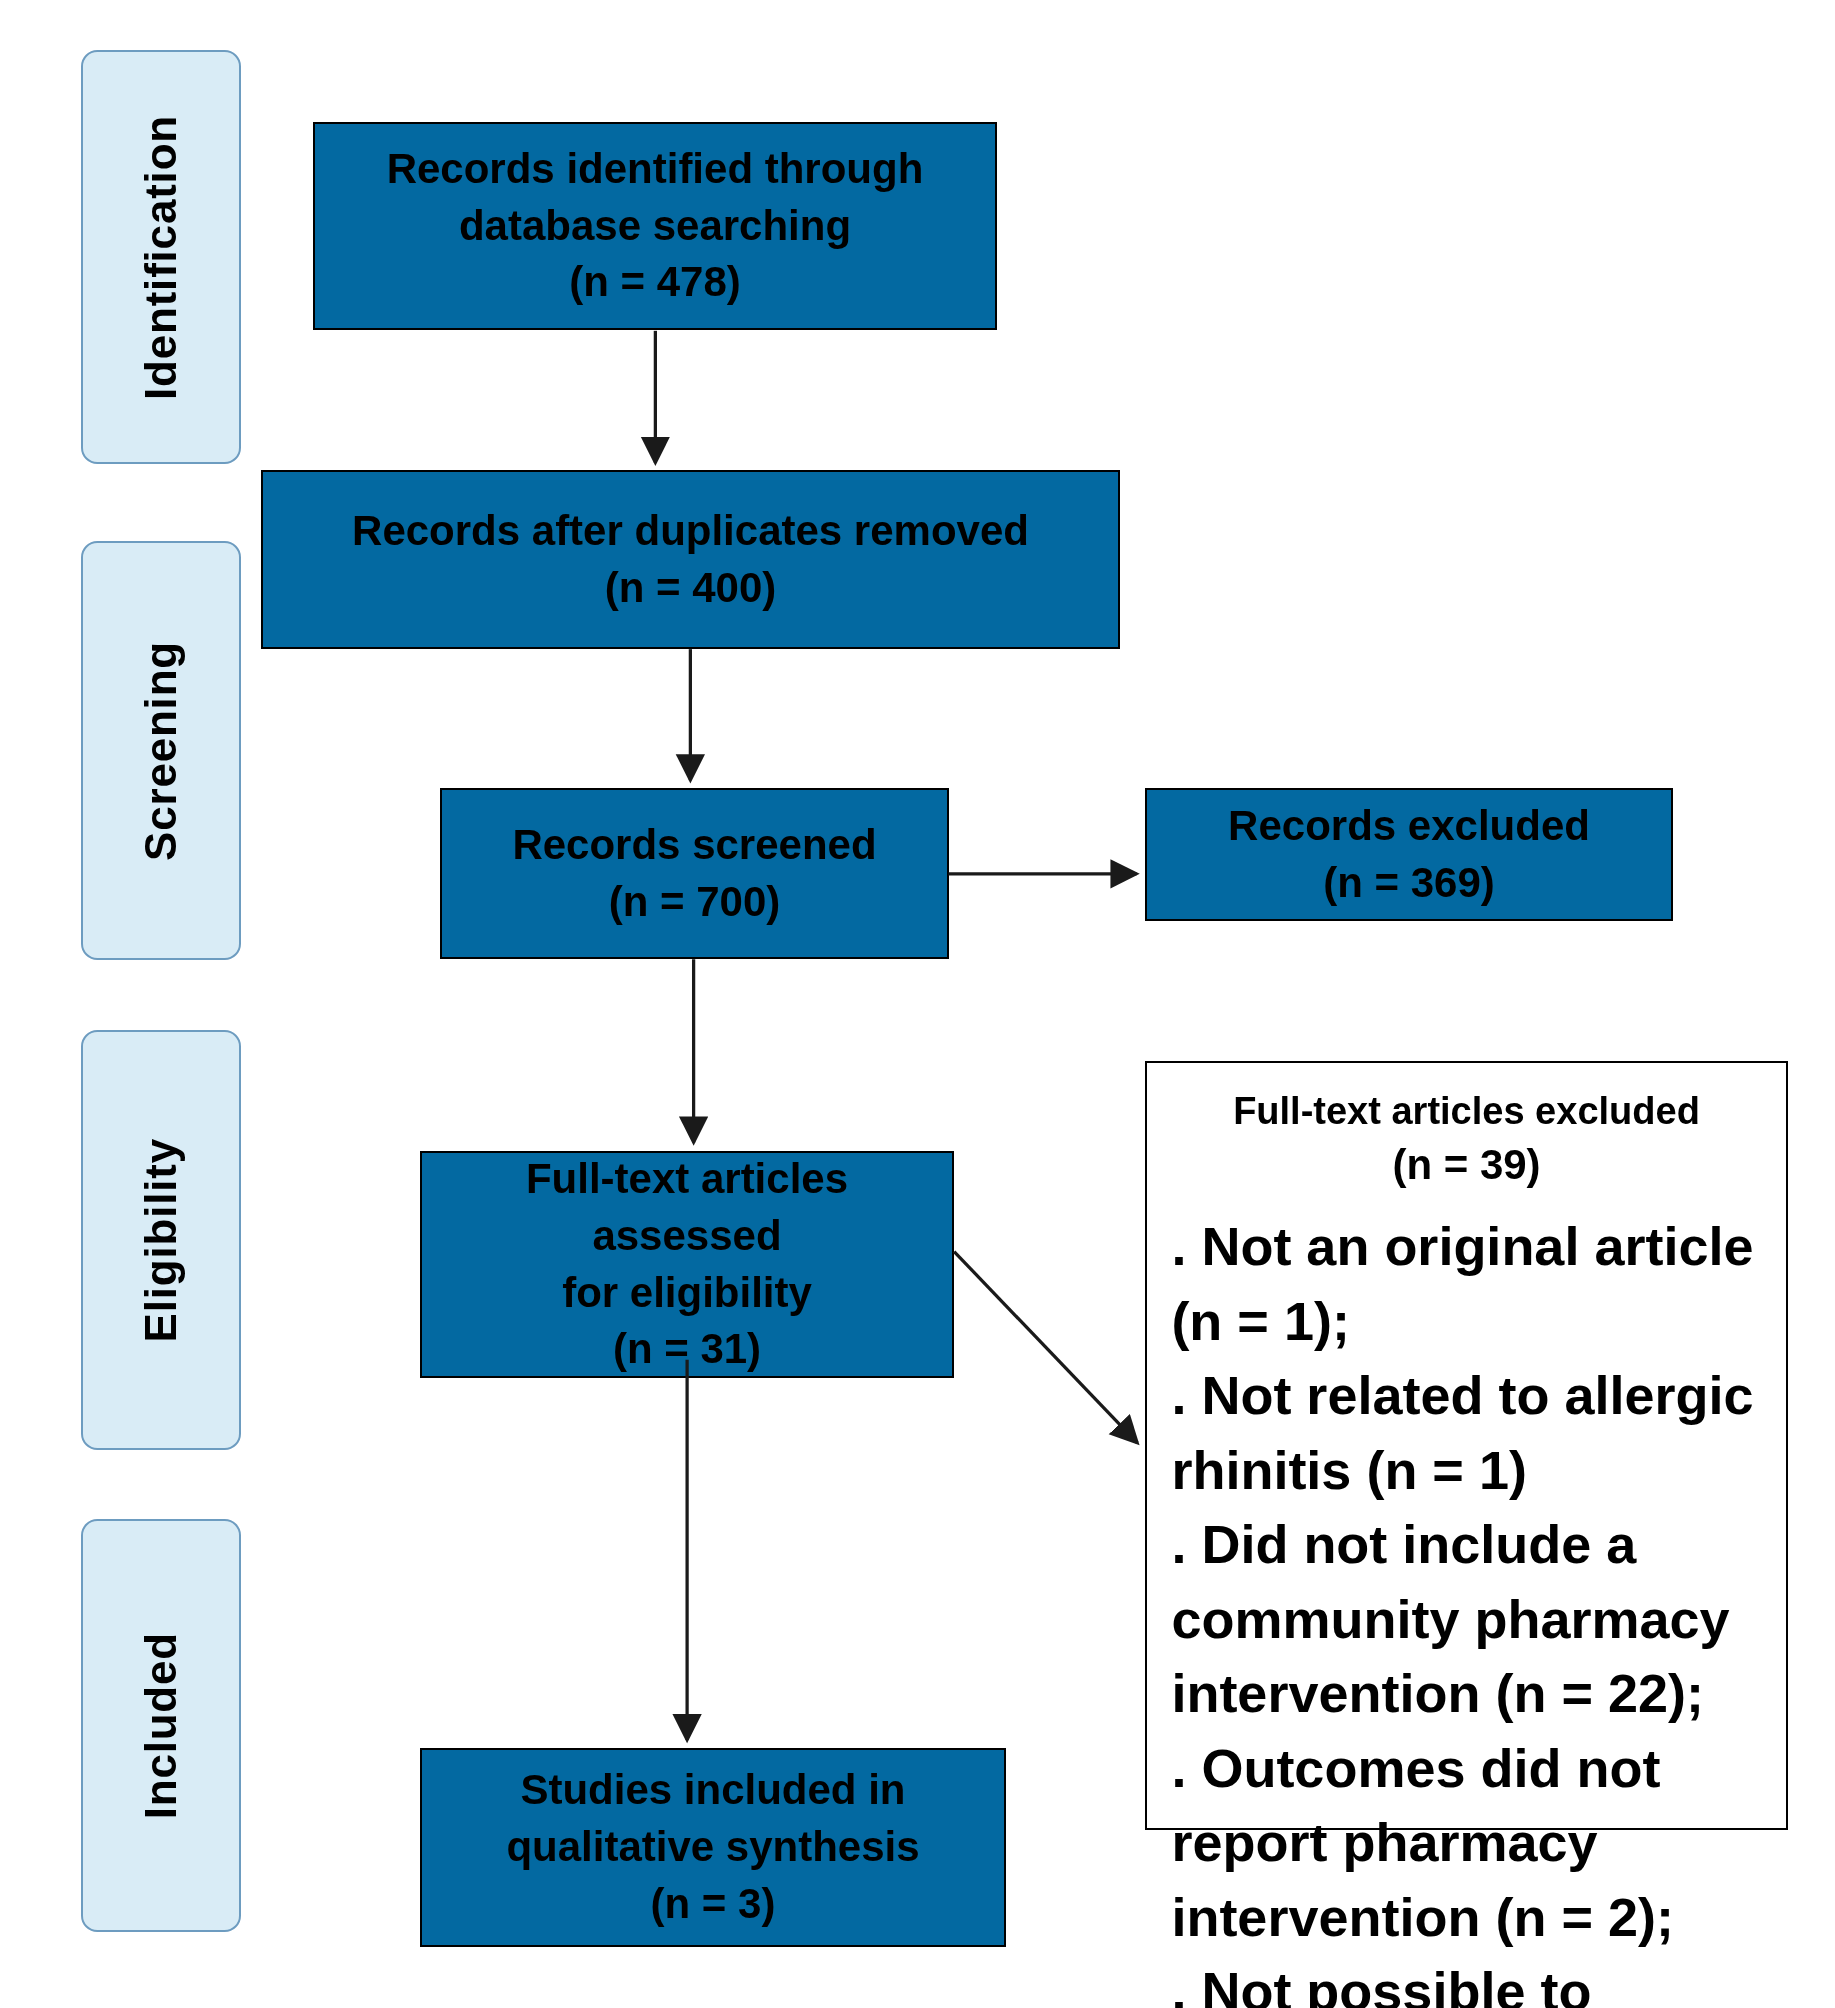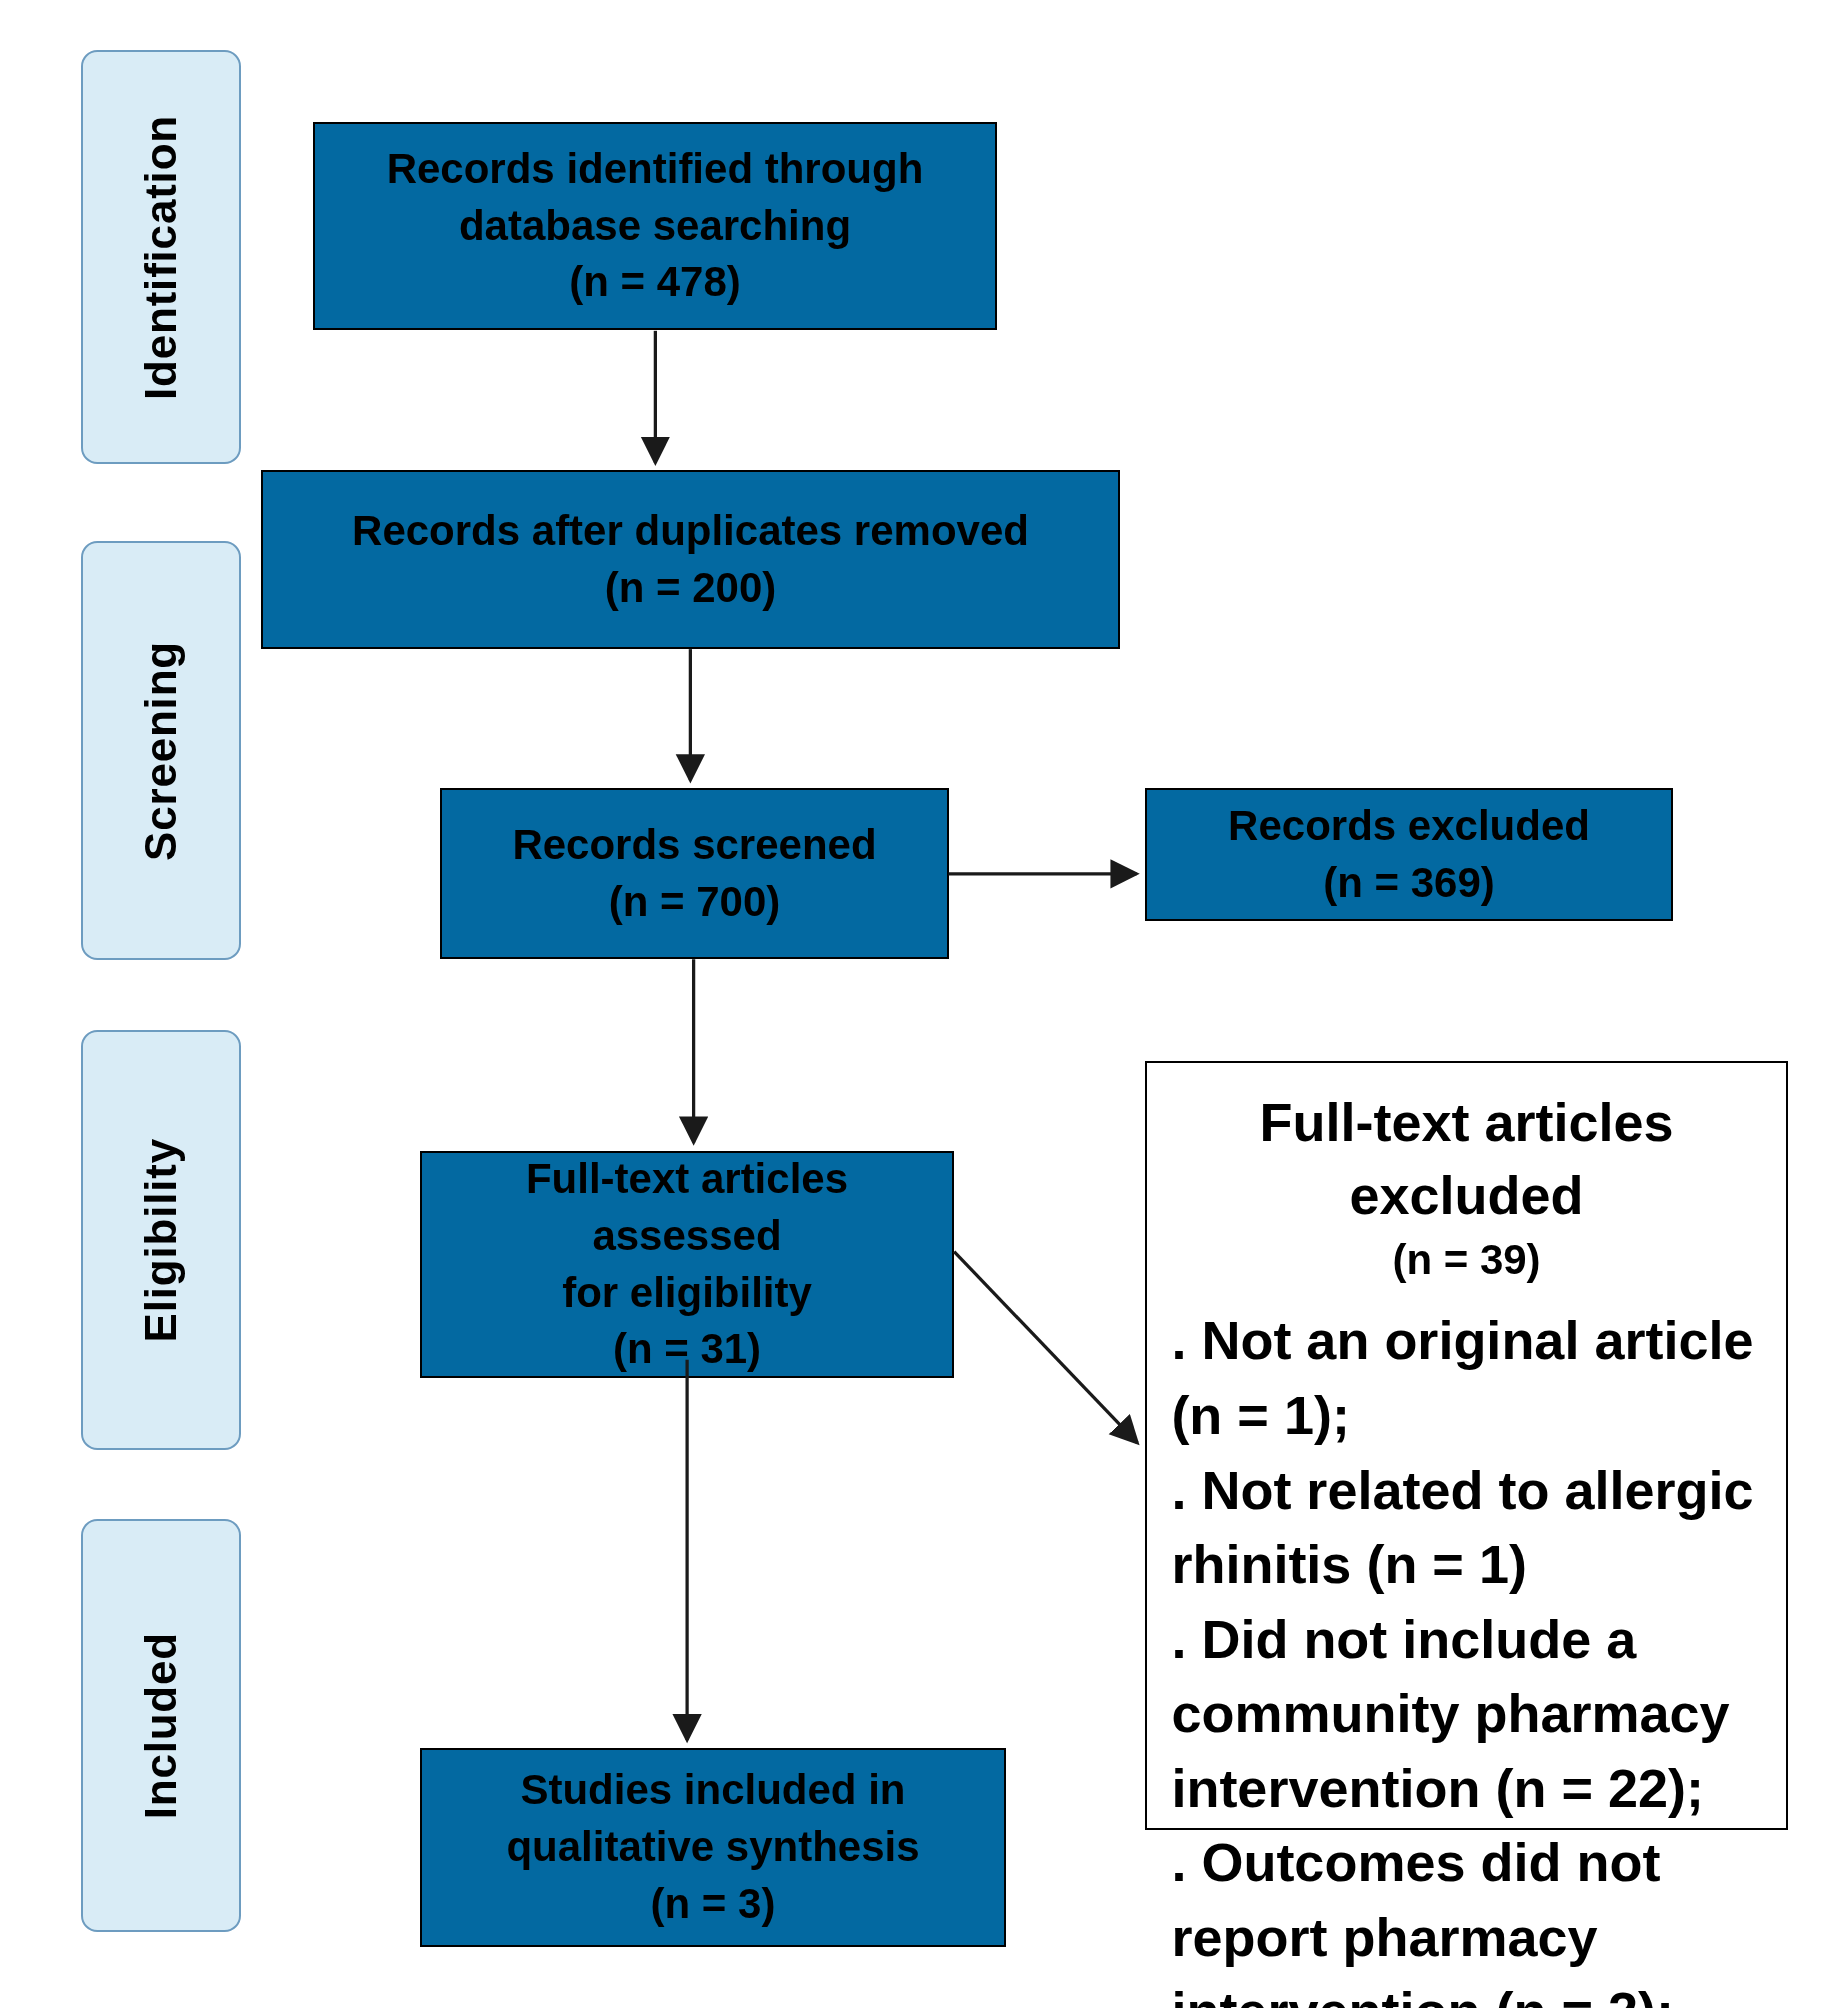--- a/index.html
+++ b/index.html
@@ -56,21 +56,21 @@
     white-space:pre-line;
   }
   .excl-box{
     position:absolute;
     background:#ffffff;
     border:2.4px solid var(--box-border);
     box-sizing:border-box;
     padding:23px 24.4px;
   }
   .excl-title{
-    font-size:54px;
+    font-size:38px;
     font-weight:600;
     text-align:center;
     line-height:1.35;
   }
   .excl-count{
     font-size:42px;
     font-weight:600;
     text-align:center;
     line-height:1.35;
   }
@@ -112,21 +112,21 @@
   </div>
 
   <div class="box" style="left:313px;top:122px;width:684px;height:208px">
     <span class="box-text">Records identified through
 database searching
 (n = 478)</span>
   </div>
 
   <div class="box" style="left:261px;top:470px;width:859px;height:179px">
     <span class="box-text">Records after duplicates removed
-(n = 200)</span>
+(n = 400)</span>
   </div>
 
   <div class="box" style="left:440px;top:788px;width:509px;height:171px">
     <span class="box-text">Records screened
 (n = 700)</span>
   </div>
 
   <div class="box" style="left:1145px;top:788px;width:528px;height:133px">
     <span class="box-text">Records excluded
 (n = 369)</span>

